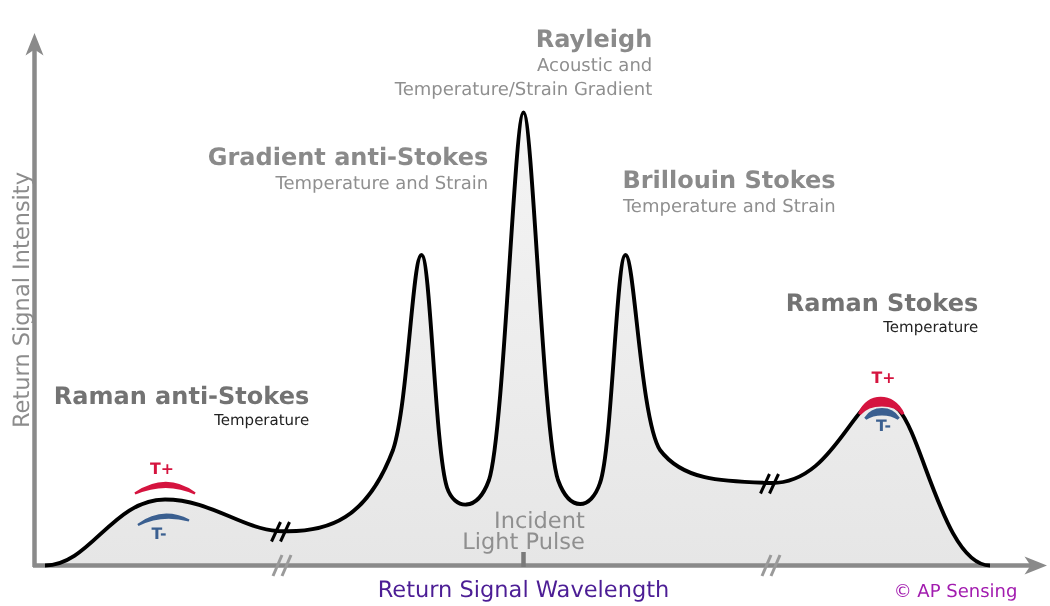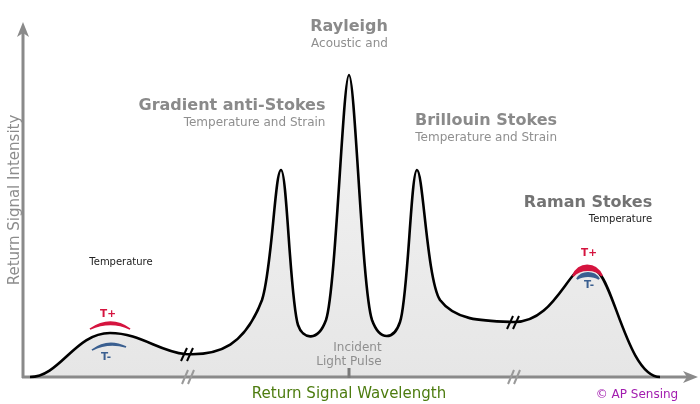--- a/index.html
+++ b/index.html
@@ -6,25 +6,25 @@
   body { width: 700px; height: 404px; position: relative; overflow: hidden;
          font-family: "DejaVu Sans", "Liberation Sans", sans-serif; }
   #diagram { position: absolute; left: 0; top: 0; width: 700px; height: 404px; }
   .lbl { position: absolute; text-align: right; white-space: nowrap; transform: translateX(-50%); }
   .t-gray { color: #8a8a8a; font-weight: bold; font-size: 16px; }
   .s-gray { color: #8f8f8f; font-size: 12px; line-height: 16px; }
   .t-dark { color: #737373; font-weight: bold; font-size: 16px; }
   .s-dark { color: #222222; font-size: 10px; line-height: 16px; }
   .tplus { color: #d5143f; font-weight: bold; font-size: 10.5px; }
   .tminus { color: #3a5f90; font-weight: bold; font-size: 10.5px; }
-  .axis-lbl { color: #4d7c0f; font-size: 15px; }
+  .axis-lbl { color: #4c1d95; font-size: 15px; }
   .ylbl { position: absolute; left: 14px; top: 200px; transform: translate(-50%,-50%) rotate(-90deg);
           white-space: nowrap; color: #8c8c8c; font-size: 15px; }
   .copy { color: #a21caf; font-size: 12px; }
-  .incident { color: #8f8f8f; font-size: 12px; line-height: 14px; }
+  .incident { color: #8f8f8f; font-size: 15px; line-height: 14px; }
 </style>
 </head>
 <body>
 
 <div id="diagram">
   <svg width="700" height="404" viewBox="0 0 700 404">
     <defs>
       <linearGradient id="fillgrad" x1="0" y1="0" x2="0" y2="1">
         <stop offset="0" stop-color="#f4f4f4"></stop>
         <stop offset="1" stop-color="#e6e6e6"></stop>
@@ -73,33 +73,35 @@
 
     <path d="M573,276 C578,262 596,262 602,276 C596,268 580,268 573,276 Z" fill="#d5143f" stroke="#d5143f" stroke-width="2"></path>
     <path d="M577,279 C582,271 594,271 599,279 C593,275 583,275 577,279 Z" fill="#3a5f90" stroke="#3a5f90" stroke-width="2"></path>
   </svg>
 
   <div class="ylbl">Return Signal Intensity</div>
 
   <div class="lbl" style="left:349px; top:16px;">
     <div class="t-gray">Rayleigh</div>
     <div class="s-gray">Acoustic and</div>
+    <div class="s-gray">Temperature/Strain Gradient</div>
   </div>
 
   <div class="lbl" style="left:232px; top:95px;">
     <div class="t-gray">Gradient anti-Stokes</div>
     <div class="s-gray">Temperature and Strain</div>
   </div>
 
   <div class="lbl" style="left:455px; top:110px;margin-left:31px;">
     <div class="t-gray">Brillouin Stokes</div>
     <div class="s-gray">Temperature and Strain</div>
   </div>
 
   <div class="lbl" style="left:121px; top:254px;">
+    <div class="t-dark">Raman anti-Stokes</div>
     <div class="s-dark">Temperature</div>
   </div>
   <div class="lbl tplus" style="left:108px; top:307px;">T+</div>
   <div class="lbl tminus" style="left:106px; top:350px;">T-</div>
 
   <div class="lbl" style="left:588px; top:192px;">
     <div class="t-dark">Raman Stokes</div>
     <div class="s-dark">Temperature</div>
   </div>
   <div class="lbl tplus" style="left:589px; top:246px;">T+</div>

